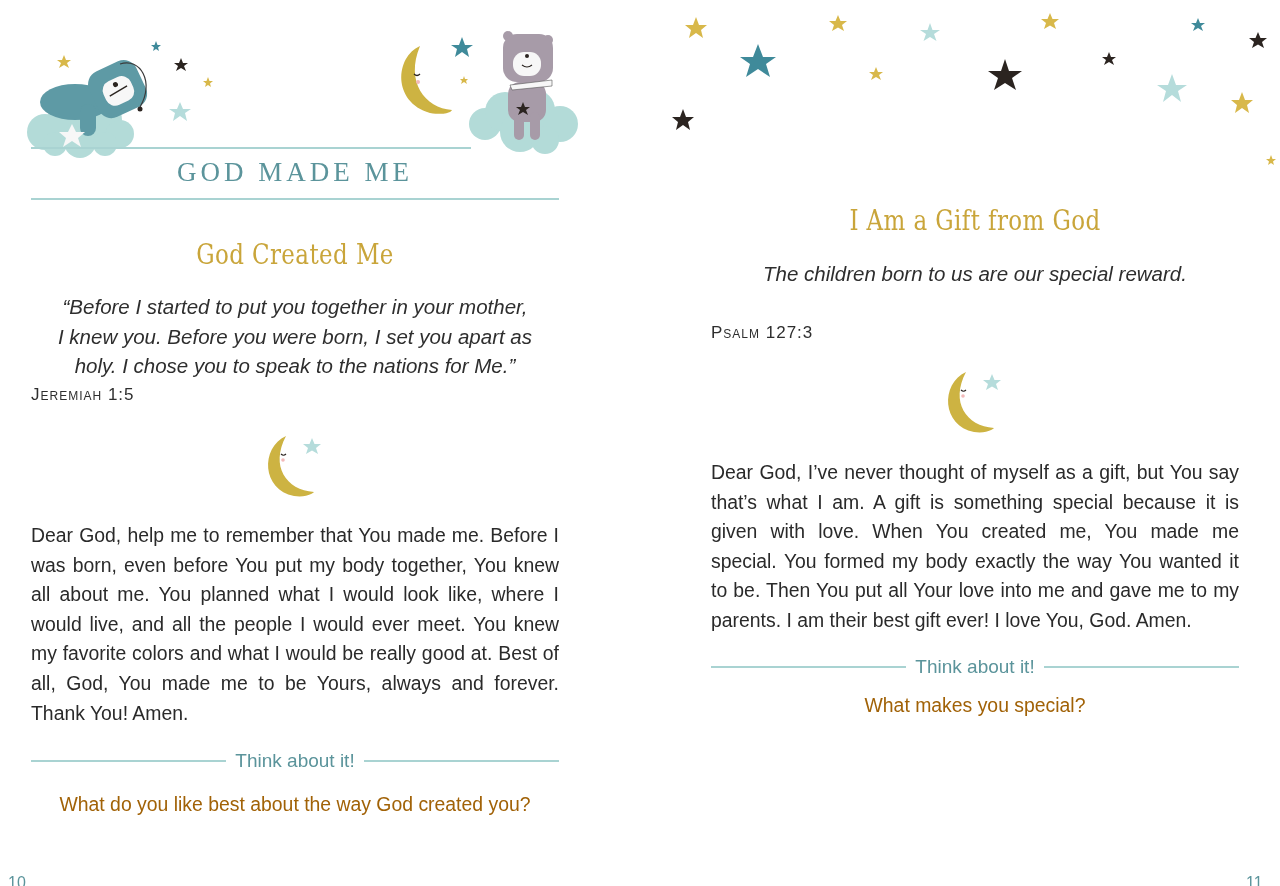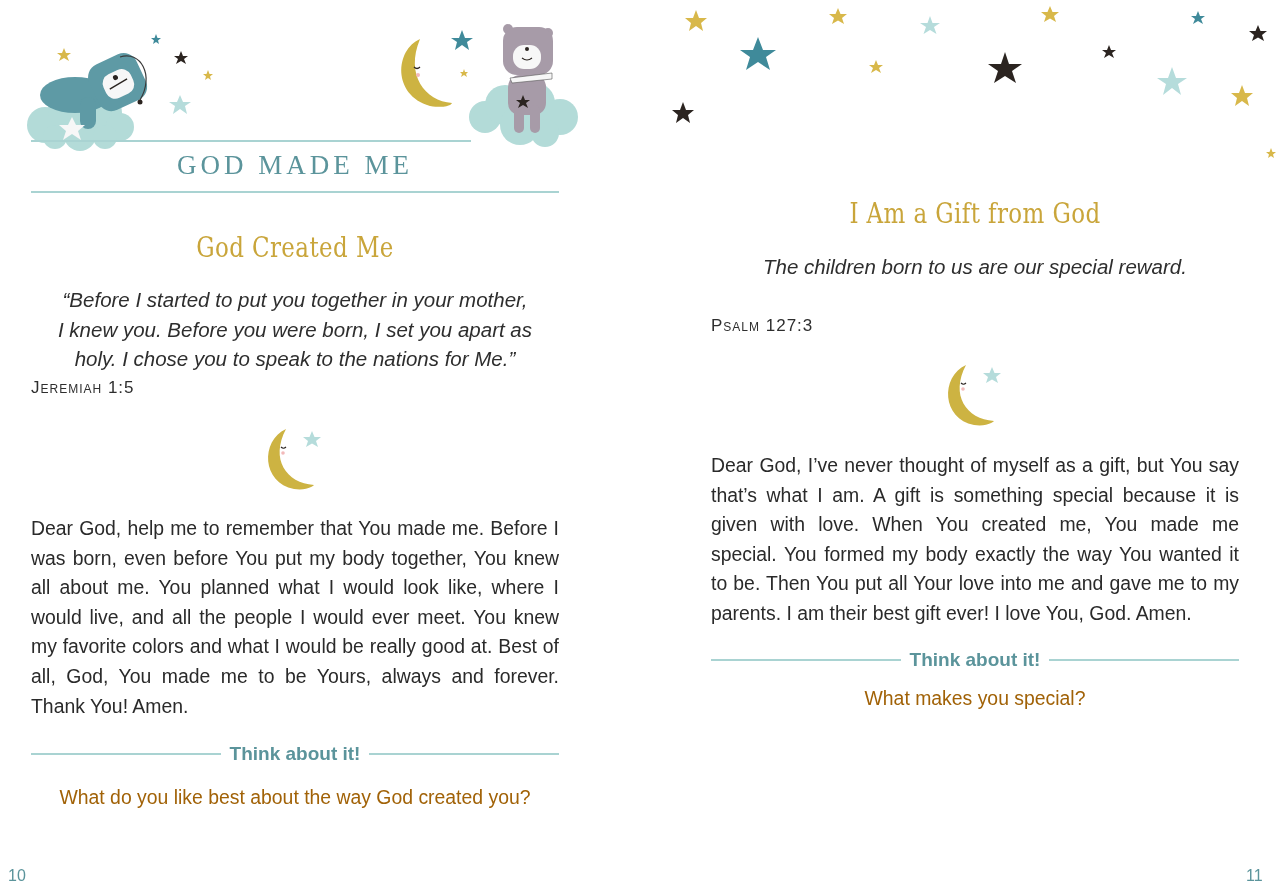--- a/index.html
+++ b/index.html
@@ -1,19 +1,19 @@
 <!DOCTYPE html>
 <html><head>
   <meta charset="utf-8">
   <style>
     * { margin: 0; padding: 0; box-sizing: border-box; }
     html, body { width: 1280px; height: 886px; background: #ffffff; overflow: hidden; }
     body { position: relative; font-family: "Liberation Sans", "DejaVu Sans", sans-serif; color: #2a2a2a; }
 
-    .page { position: absolute; top: 5px; height: 626px; }
+    .page { position: absolute; top: 12px; height: 626px; }
     .page-left { left: 0; width: 640px; }
     .page-right { left: 640px; width: 640px; }
 
     .abs { position: absolute; }
 
     
     .chapter-line-top { position: absolute; left: 31px; top: 135px; width: 440px; height: 2px; background: #a9d3d2; }
     .chapter-line-bottom { position: absolute; left: 31px; top: 186px; width: 528px; height: 2px; background: #a9d3d2; }
     .chapter-title {
       position: absolute; left: 31px; top: 145px; width: 528px; text-align: center;
@@ -40,21 +40,21 @@
 
     .prayer {
       position: absolute; text-align: justify; text-align-last: left;
       font-family: "Liberation Sans", "DejaVu Sans", sans-serif;
       font-size: 19.4px; line-height: 29.6px; color: #2a2a2a;
     }
 
     .think-row { position: absolute; display: flex; align-items: center; }
     .think-line { flex: 1; height: 2px; background: #a9d3d2; }
     .think-label {
-      padding: 0 9px; font-family: "Liberation Sans", "DejaVu Sans", sans-serif; font-weight: bold;
+      padding: 0 9px; font-family: "Liberation Sans", "DejaVu Sans", sans-serif; font-weight: normal;
       font-size: 19px; color: #5b949b; white-space: nowrap;
     }
     .question {
       position: absolute; text-align: center;
       font-family: "Liberation Sans", "DejaVu Sans", sans-serif;
       font-size: 19.4px; color: #a16207;
     }
 
     .page-number {
       position: absolute; top: 862px;

